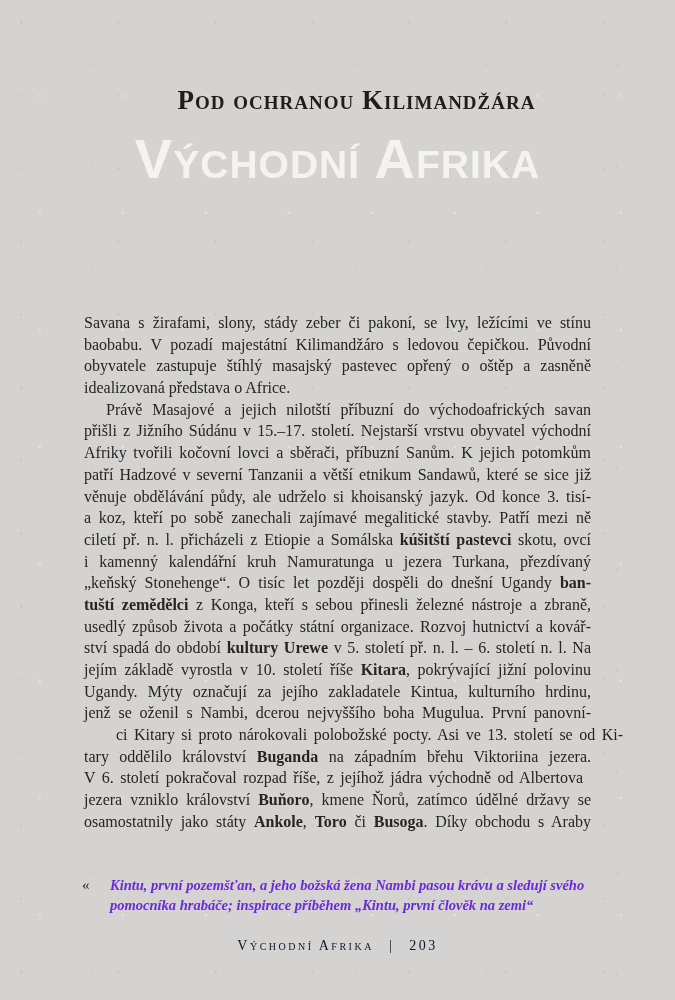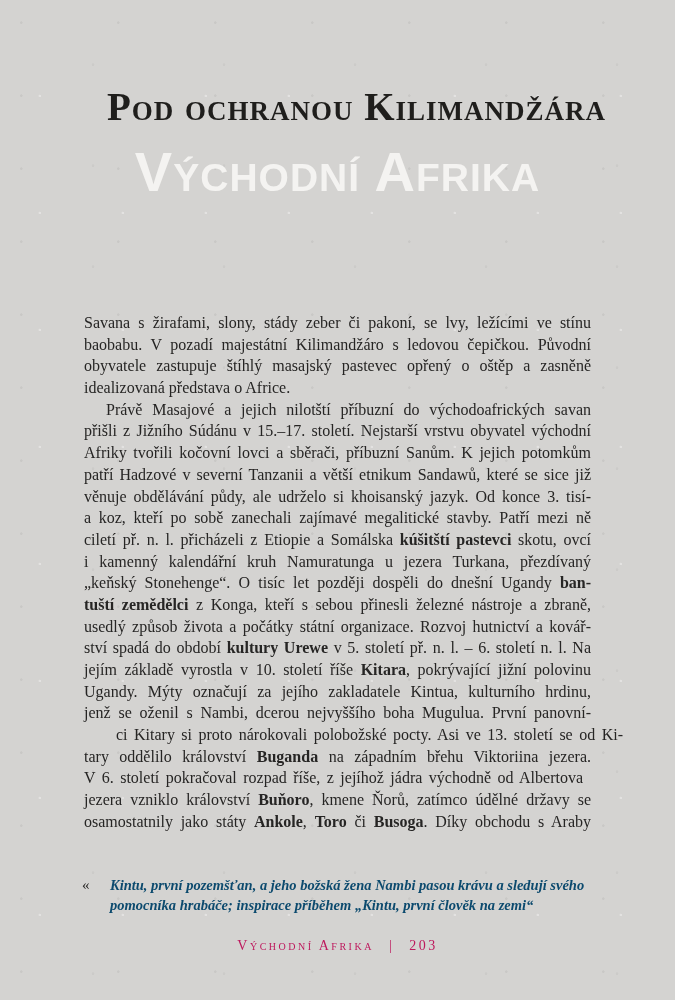--- a/index.html
+++ b/index.html
@@ -36,21 +36,21 @@
     position: absolute;
     left: 0;
     top: 86px;
     width: 100%;
     text-align: center;
   }
   .kicker {
     font-family: "Liberation Serif", serif;
     font-variant: small-caps;
     font-weight: 600;
-    font-size: 39px;
+    font-size: 27px;
     letter-spacing: 1px;
     color: #1f1e1c;
     line-height: 1.1;
     margin-left: 38px;
   }
   .title {
     margin: 15px 0 0 0;
     font-family: "Liberation Sans", sans-serif;
     font-variant: small-caps;
     font-weight: 700;
@@ -88,34 +88,34 @@
     font-size: 15px;
     line-height: 19.5px;
     color: #2b2a28;
   }
   .caption-lines {
     flex: 1 1 auto;
     font-style: italic;
     font-weight: 600;
     font-size: 14.5px;
     line-height: 19.5px;
-    color: #0c4a6e;
+    color: #6d28d9;
   }
   .caption-line { white-space: nowrap; }
   .caption-line .ln { display: inline-block; white-space: nowrap; }
   .running-footer {
     position: absolute;
     left: 0;
     top: 938px;
     width: 100%;
     text-align: center;
     font-variant: small-caps;
     font-size: 14px;
     letter-spacing: 2.5px;
-    color: #be185d;
+    color: #0f172a;
   }
   .running-footer .sep { margin: 0 9px; }
 </style>
 </head>
 <body>
 
 <div class="page" style="--bg: #d4d3d1; --ink: #262524; --title-color: #f4f3f1;">
 
   <header class="chapter-header">
     <div class="kicker">Pod ochranou Kilimandžára</div>

